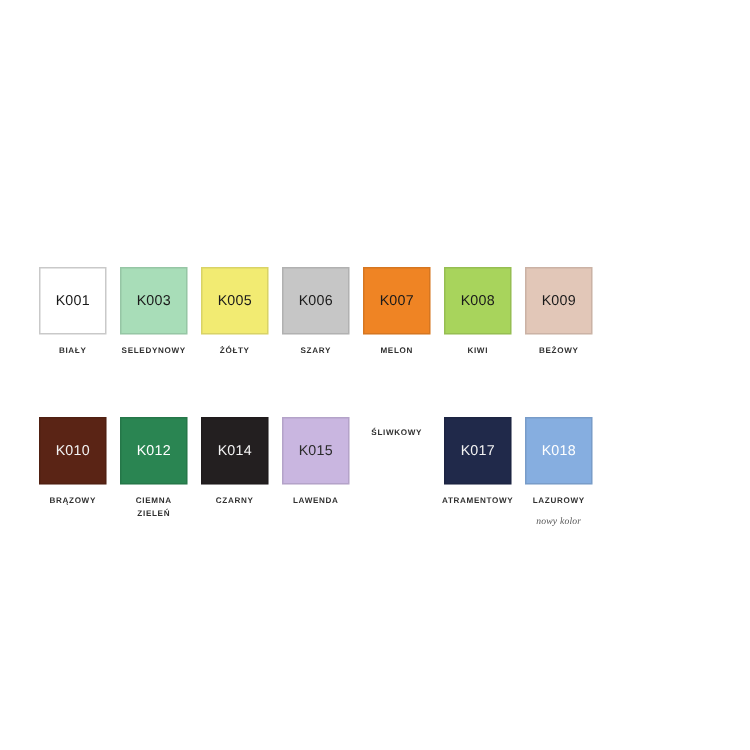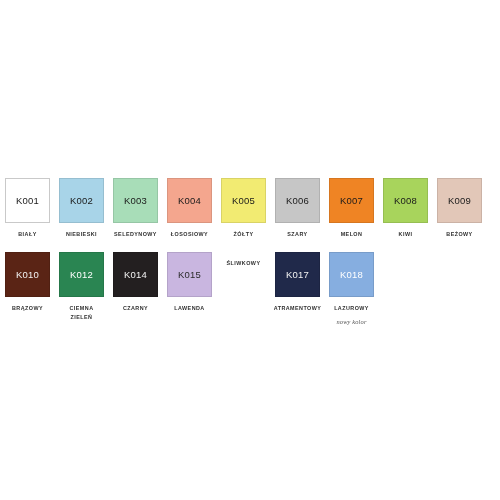--- a/index.html
+++ b/index.html
@@ -13,24 +13,24 @@
   #palette-board {
     position: relative;
     width: 500px;
     height: 500px;
     background: #ffffff;
     padding-top: 178px;
   }
   .swatch-row {
     display: flex;
     flex-direction: row;
-    padding-left: 5px;
+    padding-left: 26px;
     gap: 9px;
   }
-  .swatch-row.row-two { margin-top: 8px; }
+  .swatch-row.row-two { margin-top: 34px; }
   .swatch-cell {
     width: 45px;
     display: flex;
     flex-direction: column;
     align-items: center;
   }
   .swatch-chip {
     width: 45px;
     height: 45px;
     display: flex;
@@ -71,32 +71,22 @@
 <body>
 
 <div id="palette-board">
   <div class="swatch-row row-one">
       <div class="swatch-cell">
         <div class="swatch-chip chip-outlined" style="background: rgb(255, 255, 255); color: rgb(26, 26, 26);">K001</div>
         <div class="swatch-name">BIAŁY</div>
         <div class="swatch-note is-empty"></div>
       </div>
       <div class="swatch-cell">
-        <div class="swatch-chip" style="background: rgb(168, 212, 232); color: rgb(26, 26, 26);">K002</div>
-        <div class="swatch-name">NIEBIESKI</div>
-        <div class="swatch-note is-empty"></div>
-      </div>
-      <div class="swatch-cell">
         <div class="swatch-chip" style="background: rgb(168, 221, 184); color: rgb(26, 26, 26);">K003</div>
         <div class="swatch-name">SELEDYNOWY</div>
-        <div class="swatch-note is-empty"></div>
-      </div>
-      <div class="swatch-cell">
-        <div class="swatch-chip" style="background: rgb(244, 166, 142); color: rgb(26, 26, 26);">K004</div>
-        <div class="swatch-name">ŁOSOSIOWY</div>
         <div class="swatch-note is-empty"></div>
       </div>
       <div class="swatch-cell">
         <div class="swatch-chip" style="background: rgb(242, 235, 114); color: rgb(26, 26, 26);">K005</div>
         <div class="swatch-name">ŻÓŁTY</div>
         <div class="swatch-note is-empty"></div>
       </div>
       <div class="swatch-cell">
         <div class="swatch-chip" style="background: rgb(198, 198, 198); color: rgb(26, 26, 26);">K006</div>
         <div class="swatch-name">SZARY</div>

